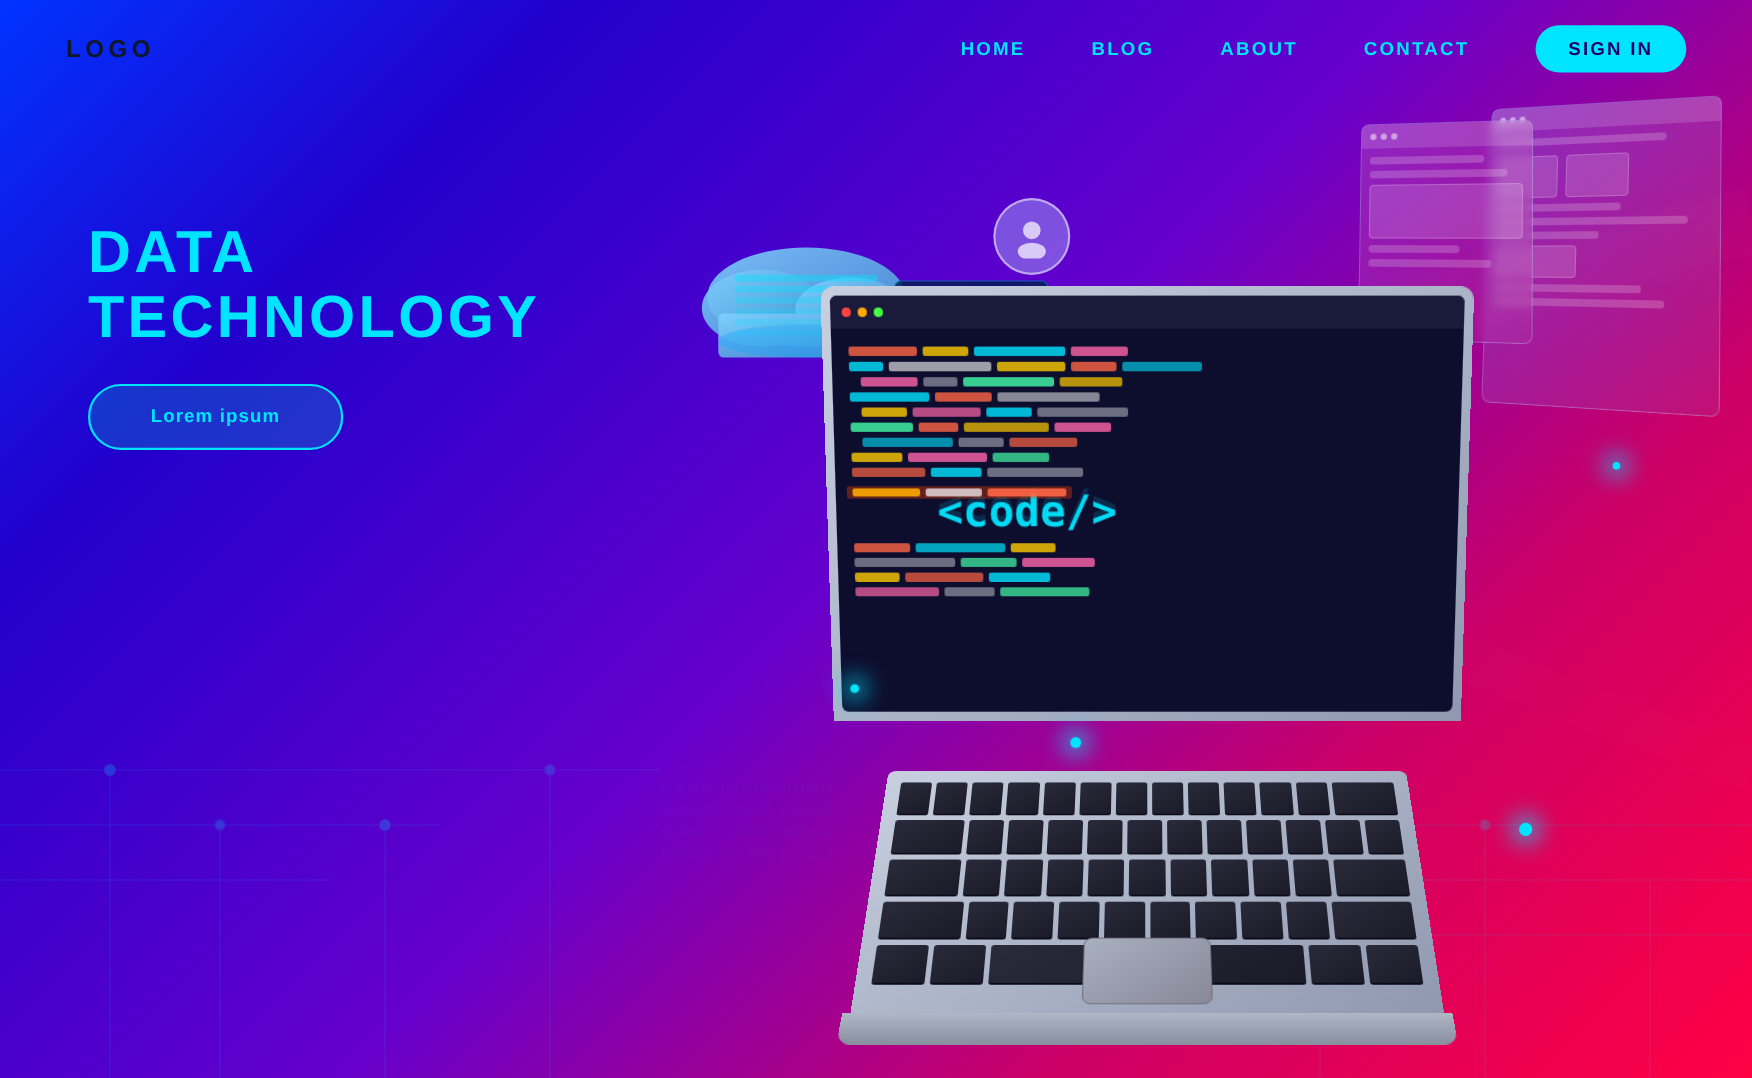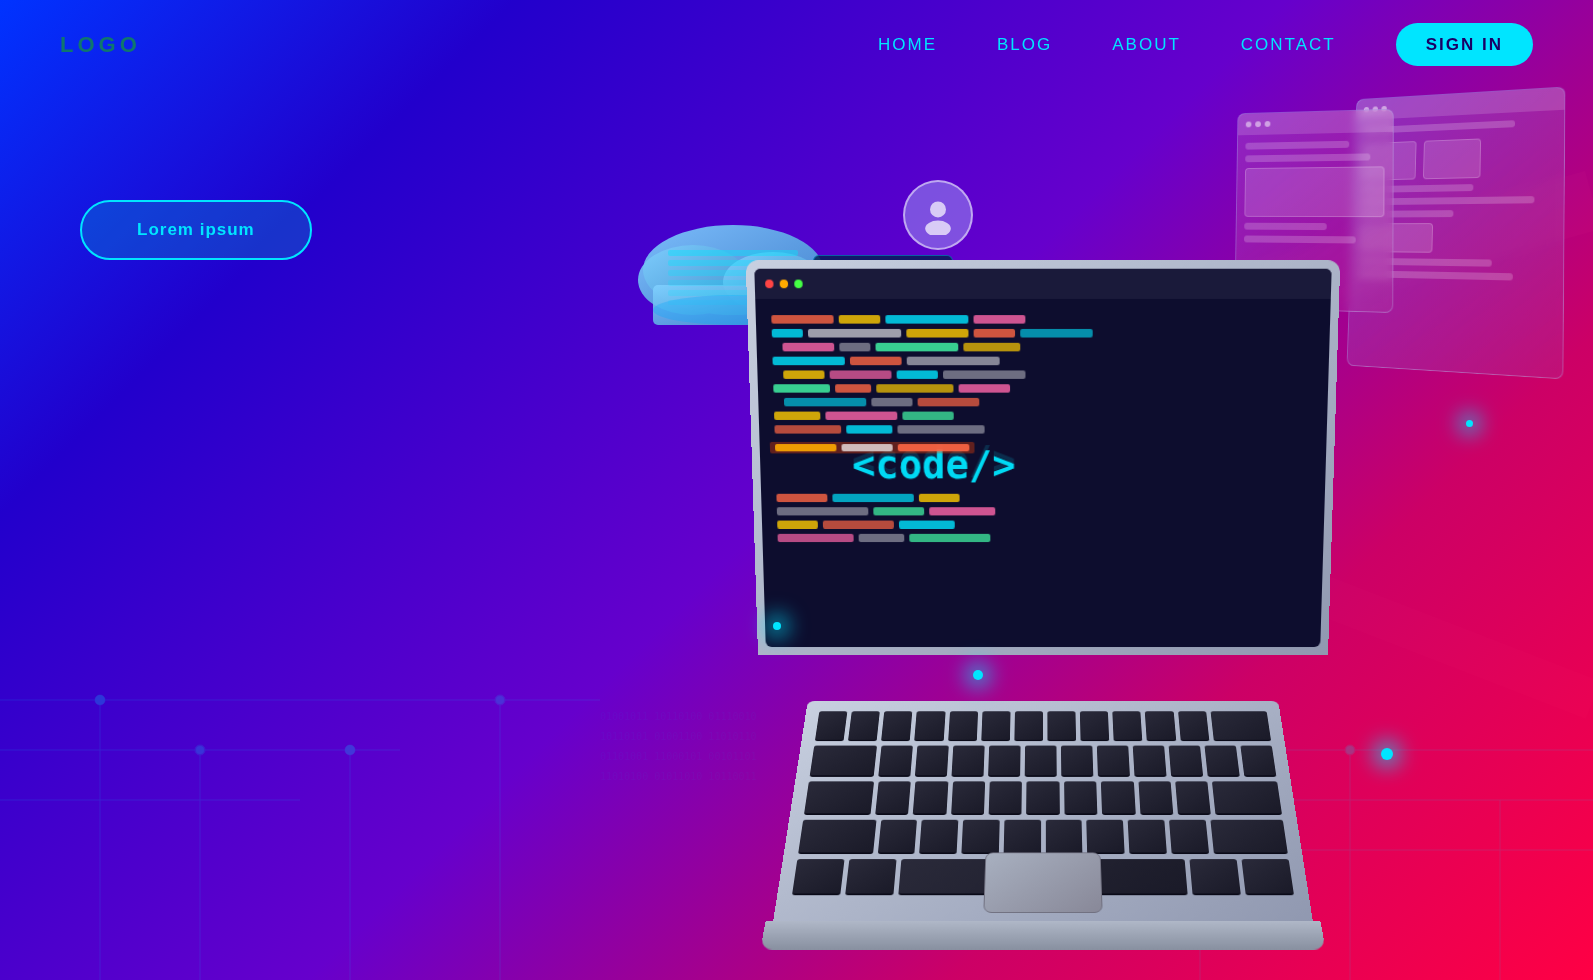--- a/index.html
+++ b/index.html
@@ -34,40 +34,40 @@
       left: 0;
       right: 0;
       height: 90px;
       display: flex;
       align-items: center;
       padding: 0 60px;
       z-index: 10;
     }
 
     .nav-logo {
-      color: #0f766e;
+      color: #0f172a;
       font-size: 22px;
       font-weight: 700;
       letter-spacing: 4px;
       text-transform: uppercase;
       margin-right: auto;
     }
 
     .nav-links {
       display: flex;
       align-items: center;
       gap: 60px;
       list-style: none;
     }
 
     .nav-links li a {
       color: #00e5ff;
       text-decoration: none;
       font-size: 17px;
-      font-weight: 400;
+      font-weight: 700;
       letter-spacing: 2px;
       text-transform: uppercase;
     }
 
     .nav-signin {
       background: #00e5ff;
       color: #1a0066 !important;
       padding: 12px 30px;
       border-radius: 30px;
       font-weight: 700 !important;
@@ -398,20 +398,21 @@
   <ul class="nav-links">
     <li><a href="#">HOME</a></li>
     <li><a href="#">BLOG</a></li>
     <li><a href="#">ABOUT</a></li>
     <li><a href="#">CONTACT</a></li>
     <li><a href="#" class="nav-signin">SIGN IN</a></li>
   </ul>
 </nav>
 
 <div class="hero-content">
+  <h1 class="hero-title">DATA TECHNOLOGY</h1>
   <button class="hero-btn">Lorem ipsum</button>
 </div>
 
 <div class="illustration">
 
   <div class="float-panel float-panel-1">
     <div class="panel-header">
       <div class="panel-dot"></div>
         <div class="panel-dot"></div>
         <div class="panel-dot"></div>

